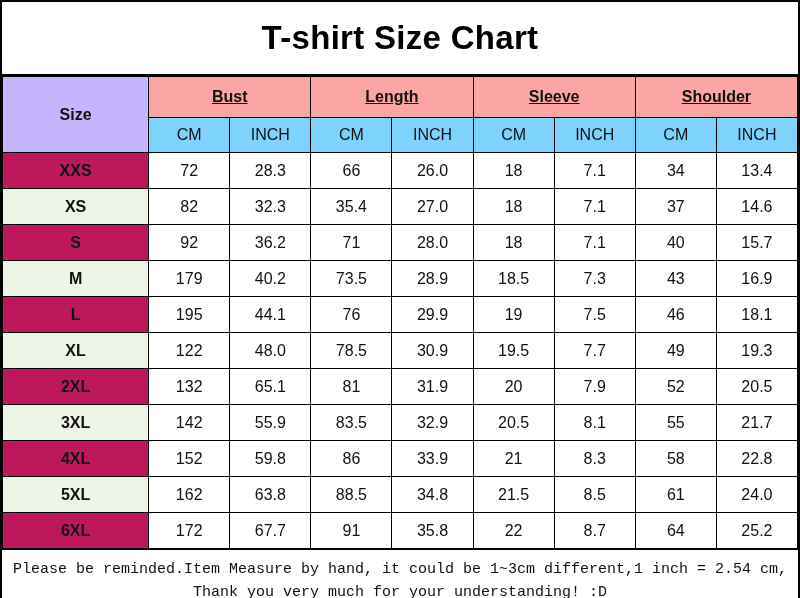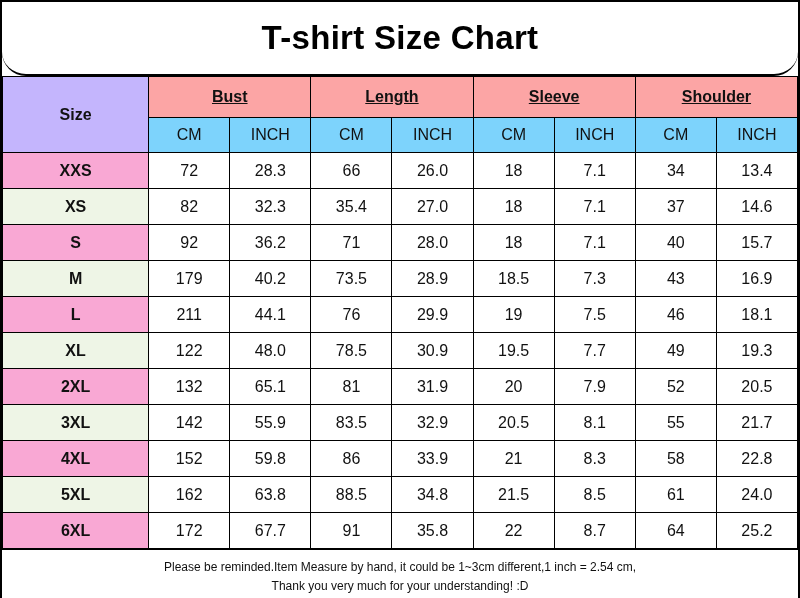--- a/index.html
+++ b/index.html
@@ -24,21 +24,20 @@
     background: #ffffff;
   }
   .title-bar {
     height: 72px;
     display: flex;
     align-items: center;
     justify-content: center;
     background: #ffffff;
     border-bottom: 2px solid #000000;
     flex: 0 0 auto;
-    border-radius: 24px;
   }
   .title-bar .title {
     font-size: 33px;
     font-weight: bold;
     letter-spacing: 0.3px;
     color: #000000;
   }
   table.size-table {
     border-collapse: collapse;
     table-layout: fixed;
@@ -69,44 +68,45 @@
     font-size: 27px;
     font-weight: bold;
   }
   .hdr-unit {
     background: #7dd3fc;
     font-size: 15px;
     font-weight: normal;
     height: 34px;
   }
   .row-label {
-    background: #f9a8d4;
+    background: #be185d;
     font-weight: bold;
     font-size: 17px;
   }
   .row-label.alt {
     background: #eef5e6;
     margin-top: 40px;
   }
   tbody tr { height: 36px; }
   tbody td.val {
     background: #ffffff;
     font-size: 16px;
   }
   .footer {
     border-top: 1px solid #000000;
     background: #ffffff;
     flex: 0 0 auto;
     padding: 8px 10px 10px 10px;
     text-align: center;
   }
   .footer div {
-    font-size: 12px;
+    font-size: 15px;
     line-height: 1.55;
     color: #111111;
+    font-family: Liberation Mono, monospace;
   }
 </style>
 </head>
 <body>
 
 <div class="page">
 
   <div class="title-bar">
     <div class="title">T-shirt Size Chart</div>
   </div>
@@ -182,21 +182,21 @@
         <td class="val">40.2</td>
         <td class="val">73.5</td>
         <td class="val">28.9</td>
         <td class="val">18.5</td>
         <td class="val">7.3</td>
         <td class="val">43</td>
         <td class="val">16.9</td>
       </tr>
       <tr>
         <td class="row-label">L</td>
-        <td class="val">211</td>
+        <td class="val">195</td>
         <td class="val">44.1</td>
         <td class="val">76</td>
         <td class="val">29.9</td>
         <td class="val">19</td>
         <td class="val">7.5</td>
         <td class="val">46</td>
         <td class="val">18.1</td>
       </tr>
       <tr>
         <td class="row-label alt">XL</td>

